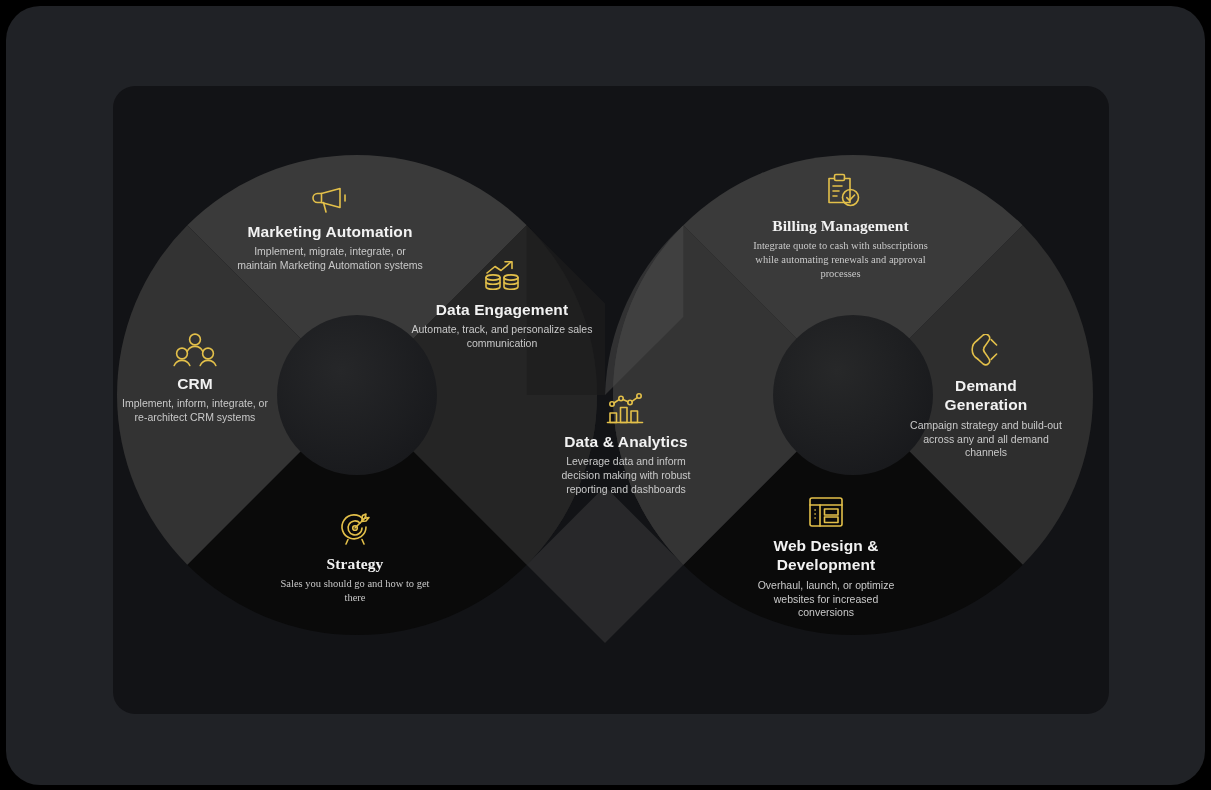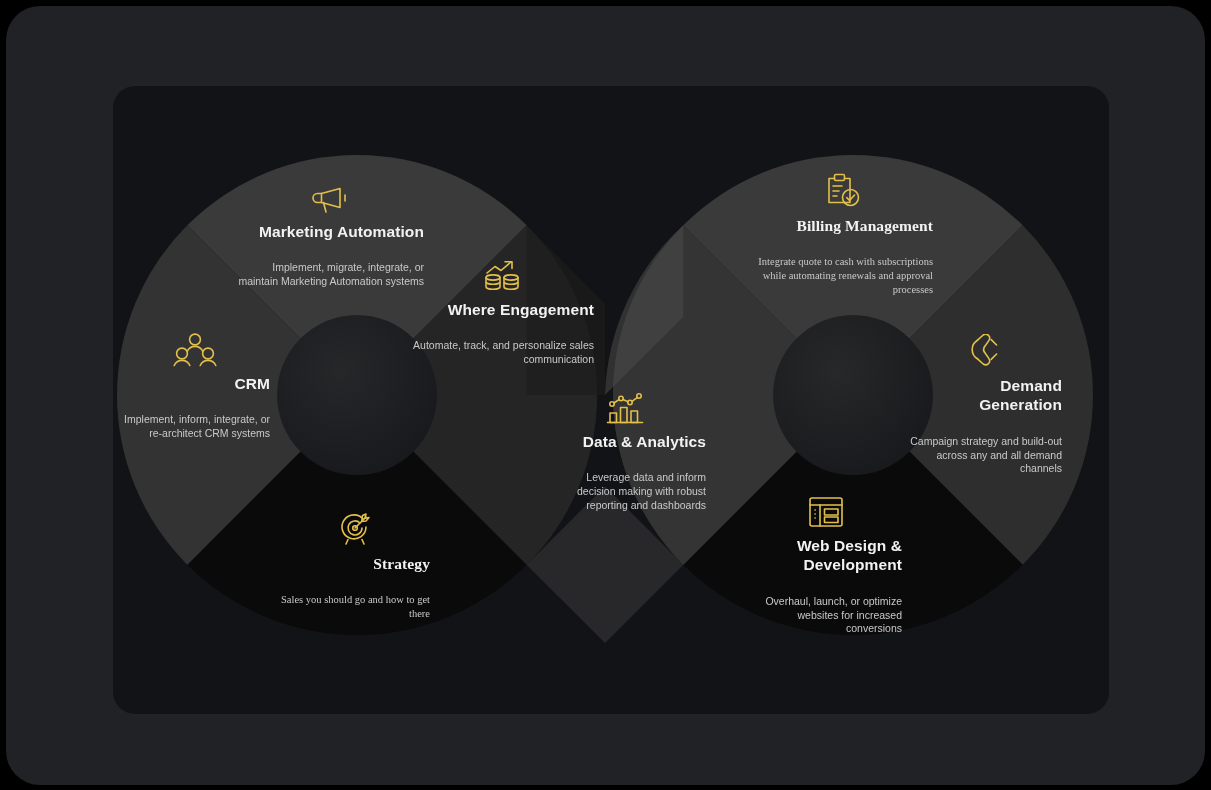--- a/index.html
+++ b/index.html
@@ -27,38 +27,38 @@
   #diagram-stage {
     position: absolute;
     left: 0; top: 0;
     width: 1211px; height: 790px;
     pointer-events: none;
   }
   #diagram-svg { position: absolute; left: 0; top: 0; }
 
   .node-label {
     position: absolute;
-    text-align: right;
+    text-align: center;
     color: #ffffff;
     pointer-events: auto;
   }
   .node-title {
     font-size: 15.5px;
     font-weight: 600;
     letter-spacing: 0.1px;
     line-height: 1.25;
     color: #f2f2f2;
     white-space: pre-line;
   }
   .node-desc {
     font-size: 10.5px;
     font-weight: 400;
     line-height: 1.32;
     color: #c9c9c9;
-    margin-top: 20px;
+    margin-top: 4px;
     white-space: pre-line;
   }
   .node-icon { margin: 0 auto 6px auto; display:block; }
   .node-icon svg { display:block; margin: 0 auto; }
 </style>
 </head>
 <body>
 
 <div id="outer-frame">
   <div id="inner-panel"></div>
@@ -145,21 +145,21 @@
         <path d="M6 15 14 8.5l6 4 10-8.5"></path>
         <path d="M24 3.8h7v6.6"></path>
         <ellipse cx="12" cy="19.5" rx="7" ry="2.6"></ellipse>
         <path d="M5 19.5v4.2c0 1.4 3.1 2.6 7 2.6s7-1.2 7-2.6v-4.2"></path>
         <path d="M5 24.5v4.2c0 1.4 3.1 2.6 7 2.6s7-1.2 7-2.6v-4.2"></path>
         <ellipse cx="30" cy="19.5" rx="7" ry="2.6"></ellipse>
         <path d="M23 19.5v4.2c0 1.4 3.1 2.6 7 2.6s7-1.2 7-2.6v-4.2"></path>
         <path d="M23 24.5v4.2c0 1.4 3.1 2.6 7 2.6s7-1.2 7-2.6v-4.2"></path>
       </svg>
     </span>
-    <div class="node-title">Where Engagement</div>
+    <div class="node-title">Data Engagement</div>
     <div class="node-desc">Automate, track, and personalize sales communication</div>
   </div>
 
   <div class="node-label" style="left:280px; top:512px; width:150px;font-family:Liberation Serif, serif;">
     <span class="node-icon">
       <svg width="38" height="36" viewBox="0 0 38 36" fill="none" stroke="#e3c04a" stroke-width="1.6" stroke-linecap="round" stroke-linejoin="round">
         <path d="M27.5 7.5A12 12 0 1 0 30 15"></path>
         <path d="M24 11a7 7 0 1 0 2 5"></path>
         <circle cx="19" cy="16" r="2.3"></circle>
         <path d="M19 16 30 5"></path>

